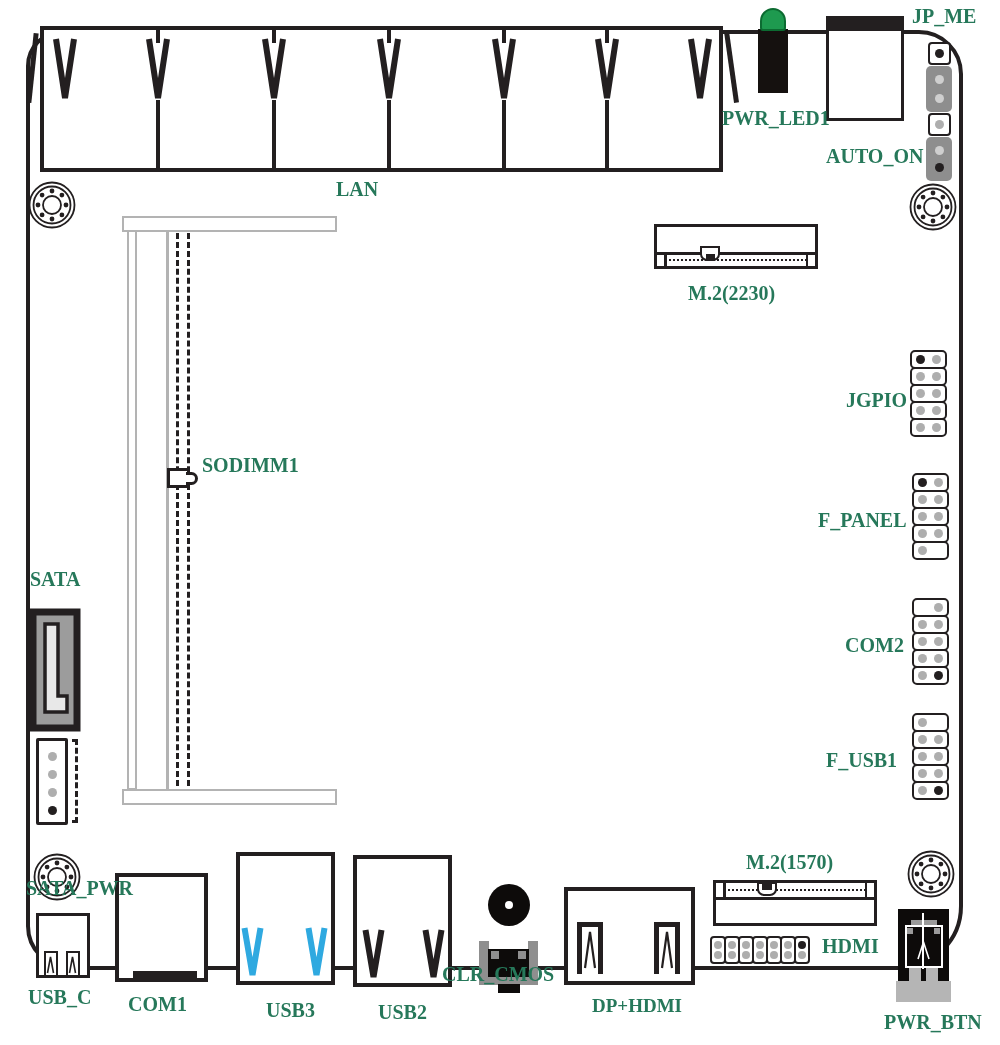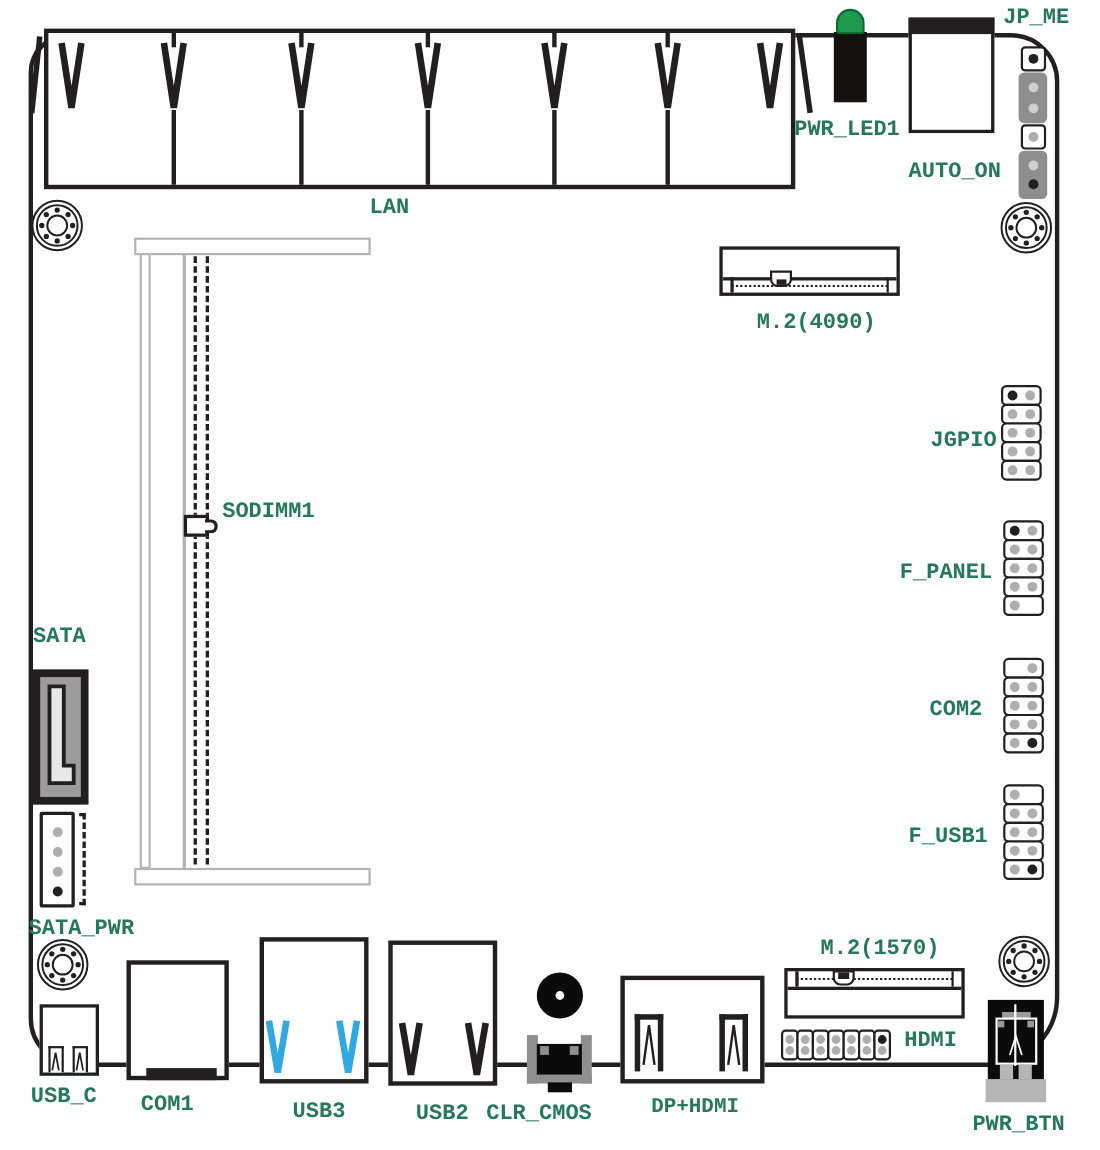--- a/index.html
+++ b/index.html
@@ -1,17 +1,17 @@
 <!DOCTYPE html>
 <html><head>
 <meta charset="utf-8">
 <style>
   html,body{margin:0;padding:0;background:#ffffff;}
   .stage{position:relative;width:1000px;height:1045px;background:#ffffff;overflow:hidden;
-         font-family:Liberation Mono, monospace;}
+         font-family:Liberation Serif, serif;}
   .abs{position:absolute;box-sizing:border-box;}
   .lbl{position:absolute;color:#26785a;font-weight:700;font-size:20px;white-space:nowrap;z-index:40;}
   .board{position:absolute;left:26px;top:30px;width:937px;height:940px;
          border:4px solid #231f20;border-radius:36px 44px 64px 44px;background:#fff;z-index:1;box-sizing:border-box;}
   .whitebox{background:#fff;border:4px solid #231f20;z-index:6;}
   .slant{width:5px;background:#231f20;z-index:5;}
   .divider{width:4px;background:#231f20;z-index:8;}
   .vsvg{position:absolute;z-index:9;}
   
   .pin-header{position:absolute;z-index:12;}
@@ -381,31 +381,31 @@
     <div class="abs" style="left:36px;top:19px;width:6px;height:6px;background:#9a9a9a;"></div>
     <div class="abs" style="left:11px;top:59px;width:12px;height:13px;background:#b5b5b5;"></div>
     <div class="abs" style="left:28px;top:59px;width:12px;height:13px;background:#b5b5b5;"></div>
   </div>
   <div class="abs" style="left:896px;top:981px;width:55px;height:21px;background:#b5b5b5;z-index:11;"></div>
 
   <div class="lbl" style="left:912px;top:5px;">JP_ME</div>
   <div class="lbl" style="left:722px;top:107px;">PWR_LED1</div>
   <div class="lbl" style="left:826px;top:145px;">AUTO_ON</div>
   <div class="lbl" style="left:336px;top:178px;">LAN</div>
-  <div class="lbl" style="left:688px;top:282px;">M.2(4090)</div>
+  <div class="lbl" style="left:688px;top:282px;">M.2(2230)</div>
   <div class="lbl" style="left:846px;top:389px;">JGPIO</div>
   <div class="lbl" style="left:202px;top:454px;">SODIMM1</div>
   <div class="lbl" style="left:818px;top:509px;">F_PANEL</div>
   <div class="lbl" style="left:30px;top:568px;">SATA</div>
   <div class="lbl" style="left:845px;top:634px;">COM2</div>
   <div class="lbl" style="left:826px;top:749px;">F_USB1</div>
-  <div class="lbl" style="left:26px;top:833px;">SATA_PWR</div>
+  <div class="lbl" style="left:26px;top:877px;">SATA_PWR</div>
   <div class="lbl" style="left:746px;top:851px;">M.2(1570)</div>
   <div class="lbl" style="left:822px;top:935px;">HDMI</div>
   <div class="lbl" style="left:28px;top:986px;">USB_C</div>
   <div class="lbl" style="left:128px;top:993px;">COM1</div>
   <div class="lbl" style="left:266px;top:999px;">USB3</div>
   <div class="lbl" style="left:378px;top:1001px;">USB2</div>
-  <div class="lbl" style="left:442px;top:1001px;">CLR_CMOS</div>
+  <div class="lbl" style="left:442px;top:963px;">CLR_CMOS</div>
   <div class="lbl" style="left:592px;top:995px;font-size:19px;">DP+HDMI</div>
   <div class="lbl" style="left:884px;top:1011px;">PWR_BTN</div>
 
 </div>
 
 </body></html>

